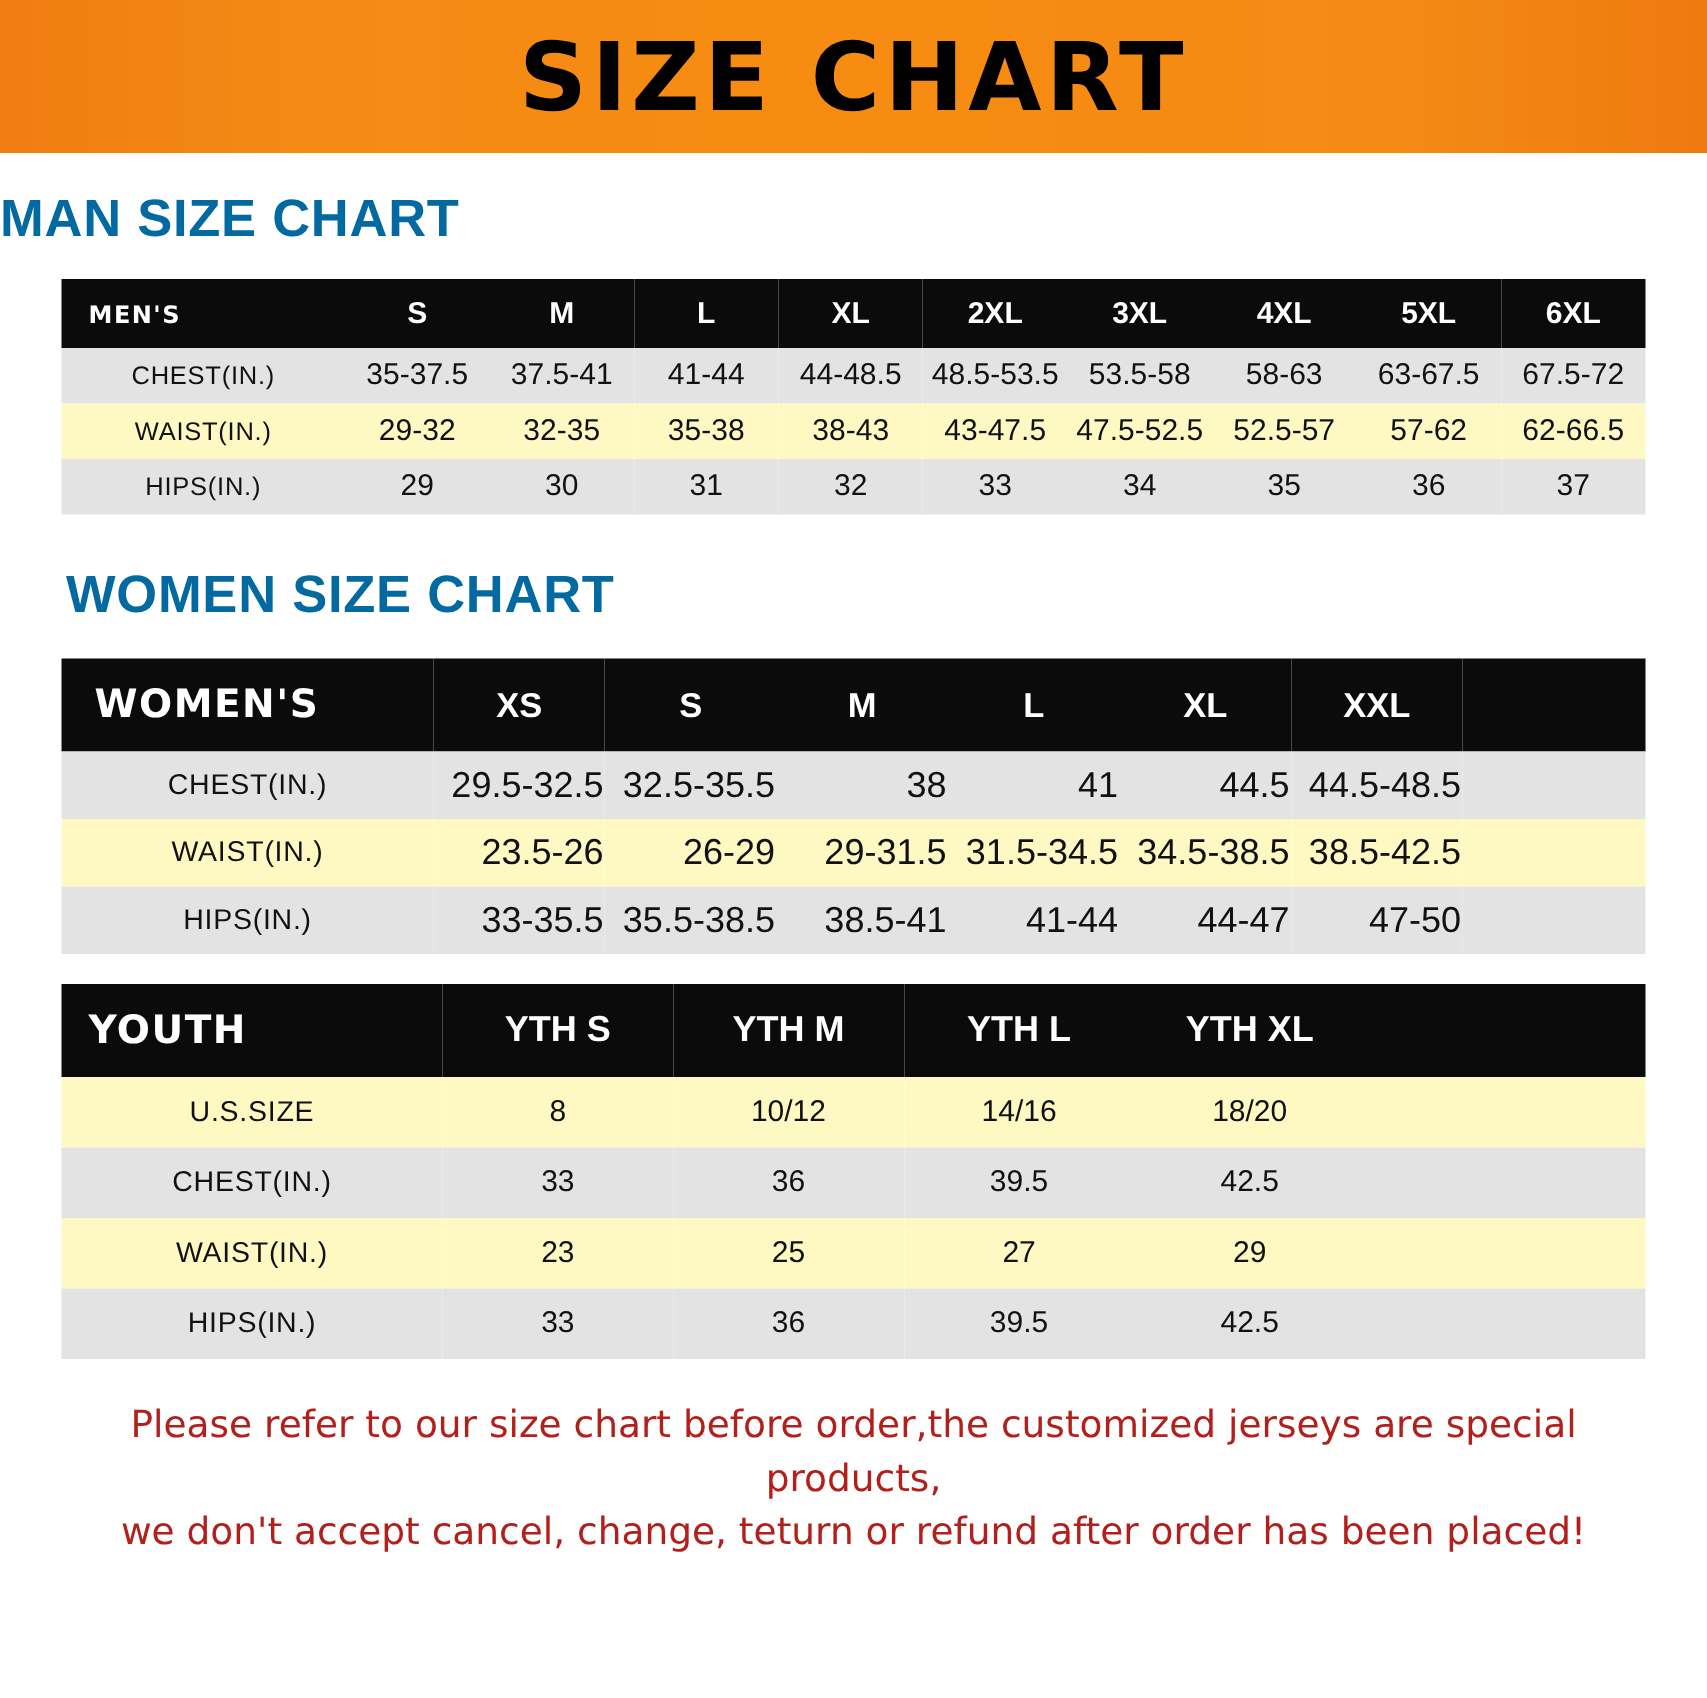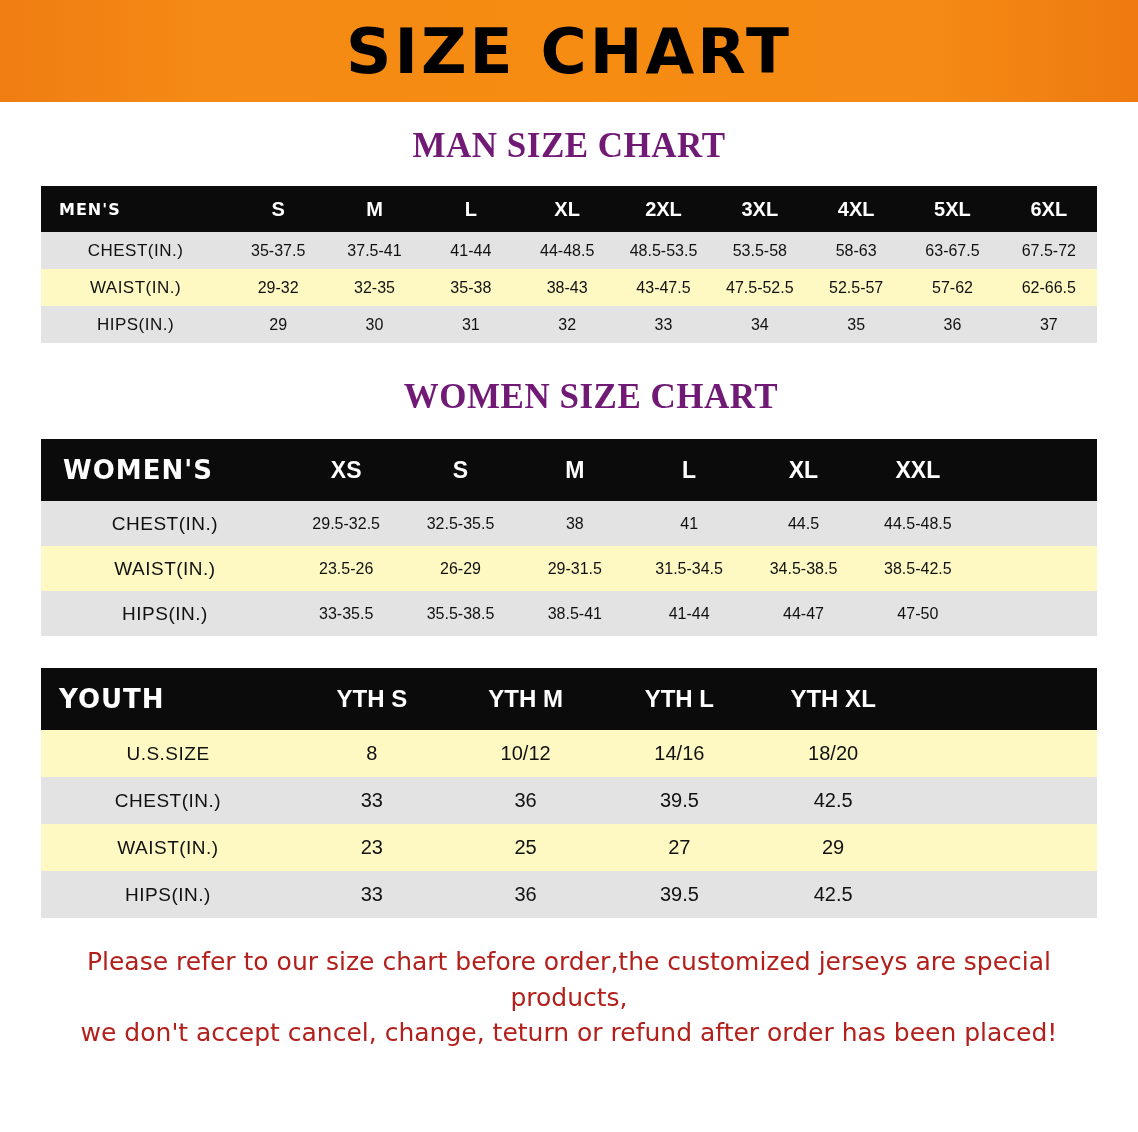--- a/index.html
+++ b/index.html
@@ -31,24 +31,23 @@
     font-family: "DejaVu Sans", sans-serif;
     font-weight: bold;
     font-size: 63px;
     letter-spacing: 3px;
     color: #000000;
     line-height: 1;
     text-align: left;
   }
   
   .section-title {
-    text-align: center;
-    font-family: Liberation Serif, serif;
+    font-family: Liberation Sans, sans-serif;
     font-weight: bold;
-    color: #701a75;
+    color: #0369a1;
     letter-spacing: 0.5px;
   }
   .t-man   { font-size: 35px; margin-top: 24px; }
   .t-women { font-size: 35px; margin-top: 34px; padding-left: 44px; }
   .t-youth { font-size: 35px; margin-top: 40px; }
 
   
   .table-wrap {
     margin: 0 auto;
     width: 1056px;
@@ -82,38 +81,38 @@
   
   #men-table { margin-top: 20px; }
   #men-table thead th { height: 44px; font-size: 20px; }
   #men-table thead th.first {
     text-align: left;
     padding-left: 18px;
     font-size: 16px;
     letter-spacing: 1px;
     font-family: "DejaVu Sans", sans-serif;
   }
-  #men-table tbody td { height: 35px; font-size: 16px; }
+  #men-table tbody td { height: 35px; font-size: 20px; }
   #men-table tbody td.rowlabel { font-size: 17px; letter-spacing: 0.5px; }
 
   
   #women-table { margin-top: 22px; }
   #women-table thead th { height: 60px; font-size: 23px; }
   #women-table thead th.first {
     text-align: left;
     padding-left: 22px;
     font-size: 26px;
     letter-spacing: 1px;
     font-family: "DejaVu Sans", sans-serif;
   }
-  #women-table tbody td { height: 43px; font-size: 16px; }
+  #women-table tbody td { height: 43px; font-size: 24px; text-align: right; }
   #women-table tbody td.rowlabel { font-size: 19px; letter-spacing: 0.5px; }
 
   
-  #youth-table { margin-top: 32px; }
+  #youth-table { margin-top: 20px; }
   #youth-table thead th { height: 60px; font-size: 24px; }
   #youth-table thead th.first {
     text-align: left;
     padding-left: 18px;
     font-size: 26px;
     letter-spacing: 1px;
     font-family: "DejaVu Sans", sans-serif;
   }
   #youth-table tbody td { height: 45px; font-size: 20px; }
   #youth-table tbody td.rowlabel { font-size: 19px; letter-spacing: 0.5px; }

